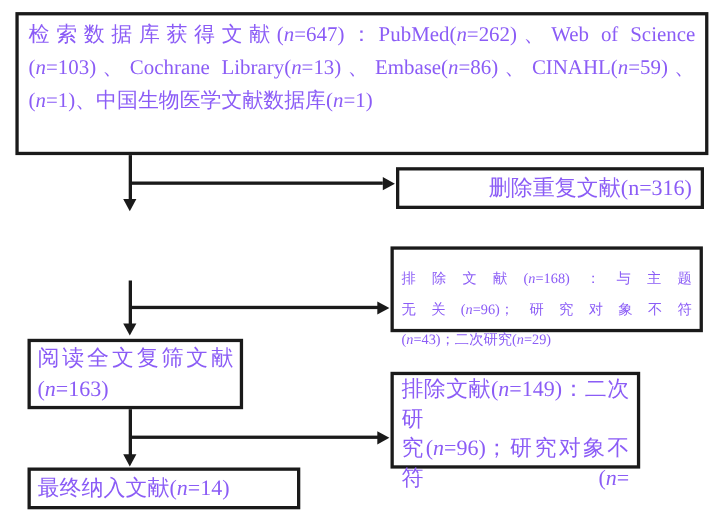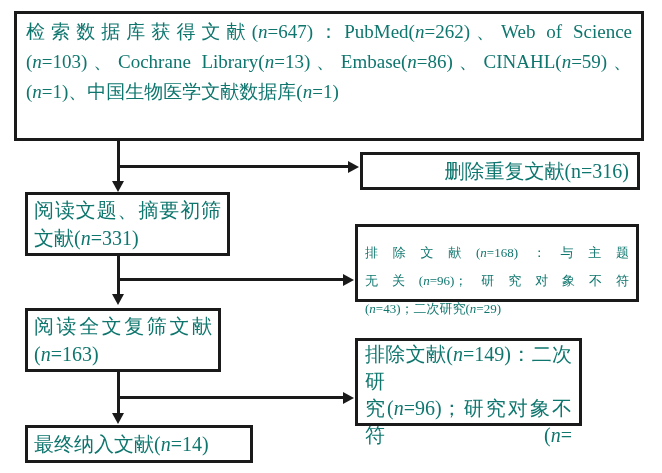--- a/index.html
+++ b/index.html
@@ -6,21 +6,21 @@
     margin: 0;
     padding: 0;
     background: #ffffff;
   }
   .stage {
     position: relative;
     width: 662px;
     height: 473px;
     background: #ffffff;
     font-family: "Liberation Serif", "DejaVu Serif", serif;
-    color: #0f766e;
+    color: #8b5cf6;
     overflow: hidden;
   }
   .box {
     position: absolute;
     border: 3px solid #1a1a1a;
     background: #ffffff;
     box-sizing: border-box;
   }
   .ln {
     white-space: nowrap;
@@ -38,21 +38,21 @@
   .box-dup      { left: 360px; top: 152px; width: 280px; height: 38px;
                   padding: 1px 8px; font-size: 20px; line-height: 30px; text-align: right; }
   .box-screen1  { left: 25px;  top: 192px; width: 205px; height: 64px;
                   padding: 1px 6px; font-size: 20px; line-height: 28px; }
   .box-excl1    { left: 355px; top: 224px; width: 284px; height: 78px;
                   padding: 12px 7px; font-size: 13px; line-height: 28px; }
   .box-screen2  { left: 25px;  top: 308px; width: 196px; height: 64px;
                   padding: 1px 6px; font-size: 20px; line-height: 28px; }
   .box-excl2    { left: 355px; top: 338px; width: 227px; height: 88px;
                   padding: 0 7px; font-size: 20px; line-height: 27px; }
-  .box-final    { left: 25px;  top: 425px; width: 228px; height: 38px;
+  .box-final    { left: 25px;  top: 425px; width: 248px; height: 38px;
                   padding: 1px 6px; font-size: 20px; line-height: 30px; }
 
   
   .vline, .hline {
     position: absolute;
     background: #1a1a1a;
   }
   .vline { width: 3px; }
   .hline { height: 3px; }
   .v1 { left: 117px; top: 141px; height: 41px; }
@@ -97,24 +97,20 @@
 
   <div class="vline v1"></div>
   <div class="arr-down ad1"></div>
   <div class="hline h1"></div>
   <div class="arr-right ar1"></div>
 
   <div class="box box-dup">
     <div class="ln">删除重复文献(n=316)</div>
   </div>
 
-  <div class="box box-screen1">
-    <div class="ln jl">阅读文题、摘要初筛</div>
-    <div class="ln">文献(<i>n</i>=331)</div>
-  </div>
 
   <div class="vline v2"></div>
   <div class="arr-down ad2"></div>
   <div class="hline h2"></div>
   <div class="arr-right ar2"></div>
 
   <div class="box box-excl1">
     <div class="ln jl">排除文献(<i>n</i>=168)：与主题</div>
     <div class="ln jl">无关(<i>n</i>=96)；研究对象不符</div>
     <div class="ln">(<i>n</i>=43)；二次研究(<i>n</i>=29)</div>

